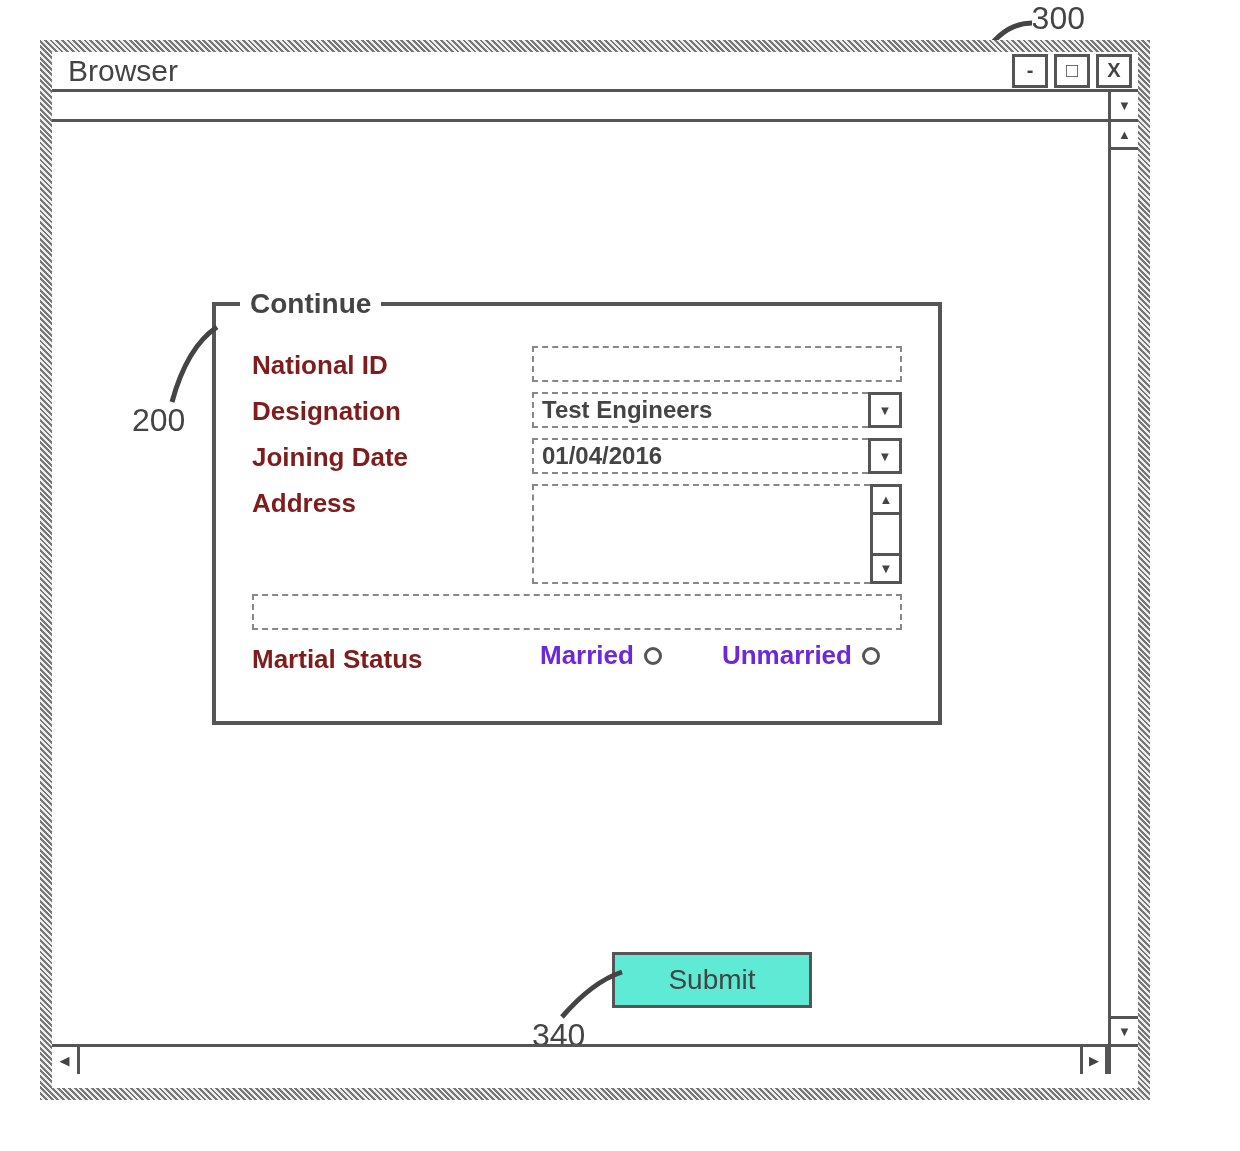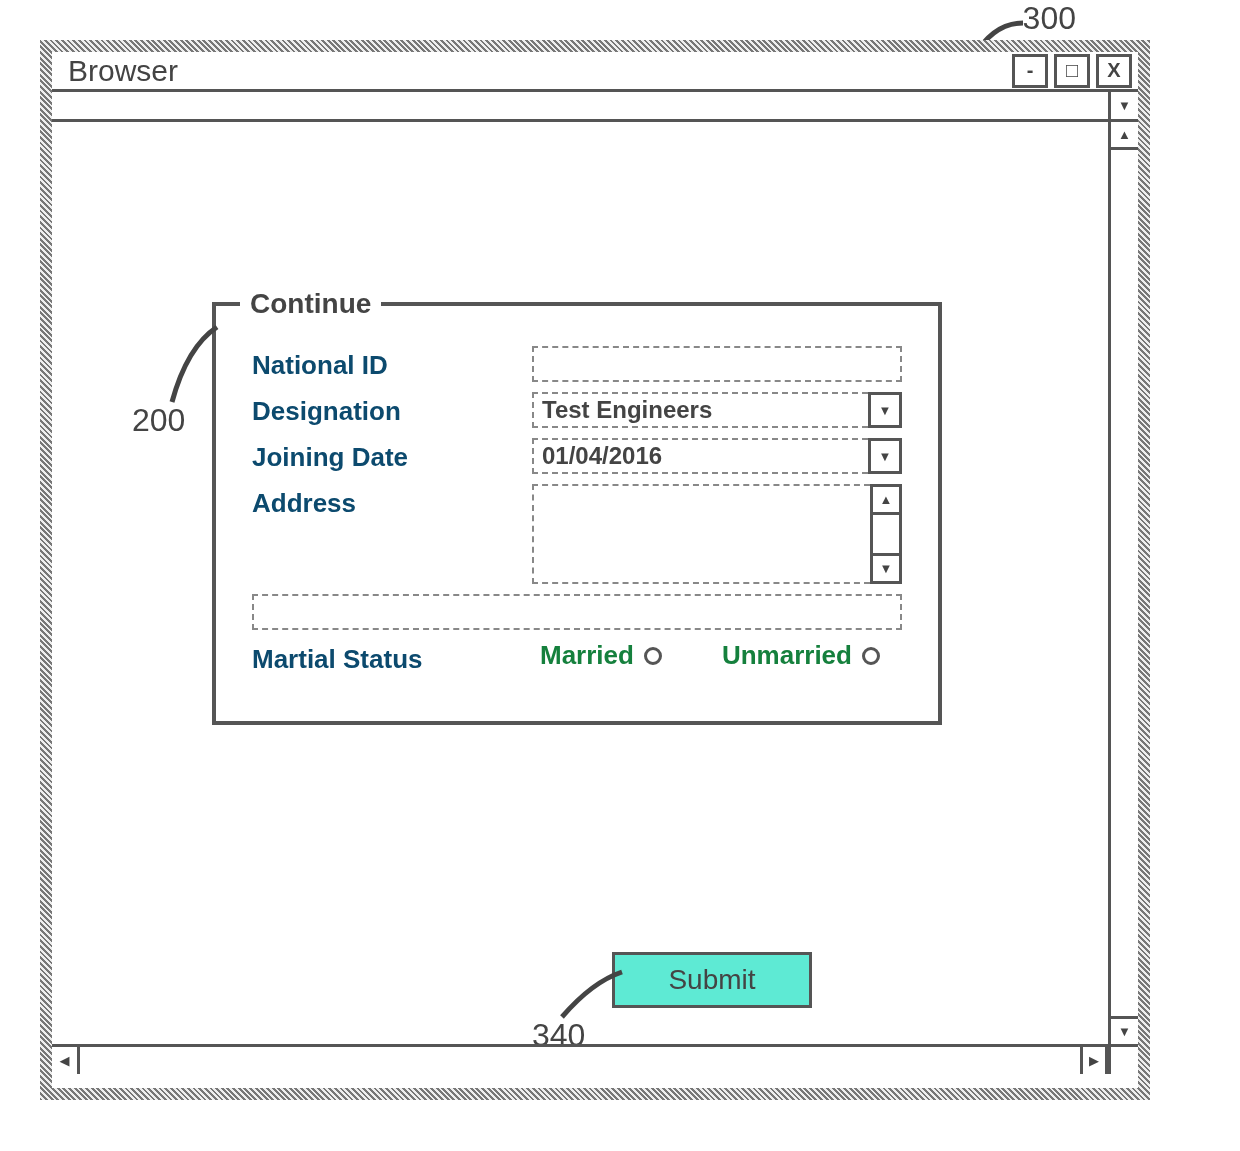--- a/index.html
+++ b/index.html
@@ -84,21 +84,21 @@
   }
   .form-fieldset .legend {
     position: absolute;
     top: -18px; left: 24px;
     background: #fff;
     padding: 0 10px;
     font-size: 28px;
     color: #444;
   }
   .form-row { display:flex; align-items:flex-start; margin-bottom: 10px; }
-  .form-row .lbl { width: 280px; font-size: 26px; color:#0c4a6e; padding-top:4px;}
+  .form-row .lbl { width: 280px; font-size: 26px; color:#7f1d1d; padding-top:4px;}
   .ctl { flex:1; }
   .text-input {
     height:36px; border:2px dashed #888; width:100%; background:#fff;
   }
   .combo {
     display:flex;height:36px;
   }
   .combo .val {
     flex:1;border:2px dashed #888;border-right:none;
     padding:2px 8px;font-size:24px;color:#444;white-space:nowrap;overflow:hidden;
@@ -106,37 +106,37 @@
   .combo .drop {
     width:34px;border:3px solid #555;display:flex;align-items:center;justify-content:center;background:#fff;
   }
   .textarea-wrap { display:flex; height:100px;}
   .textarea-box { flex:1;border:2px dashed #888;border-right:none;}
   .ta-scroll { width:32px;border:3px solid #555;display:flex;flex-direction:column;}
   .ta-scroll .s{flex:0 0 28px;display:flex;align-items:center;justify-content:center;border-bottom:3px solid #555;font-size:13px;}
   .ta-scroll .mid{flex:1;}
   .ta-scroll .s.last{border-bottom:none;border-top:3px solid #555;}
   .radios { display:flex; gap:60px; padding-left:8px;}
-  .radio-item{display:flex;align-items:center;gap:10px;font-size:26px;color:#15803d;}
+  .radio-item{display:flex;align-items:center;gap:10px;font-size:26px;color:#6d28d9;}
   .radio-dot{width:18px;height:18px;border:3px solid #555;border-radius:50%;}
   .submit-btn{
     position:absolute;left:560px;top:830px;
     width:200px;height:56px;border:3px solid #555;
     display:flex;align-items:center;justify-content:center;
     font-size:28px;color:#444;background:#5eead4;
   }
 
   .callout { position:absolute; font-size:32px; color:#444; }
   .callout svg { position:absolute; }
   .tri { font-size:13px; color:#444; }
 </style>
 </head>
 <body>
 
-<div class="callout" style="top:0;right:164px;margin-left:16px;">
+<div class="callout" style="top:0;right:155px;margin-left:16px;">
   <span>300</span>
   <svg width="80" height="60" style="left:-70px;top:18px;">
     <path d="M70 5 Q 40 5 20 40" stroke="#444" stroke-width="5" fill="none"></path>
   </svg>
 </div>
 
 <div class="outer-frame">
   <div class="titlebar">
     <span>Browser</span>
     <div class="win-controls">

